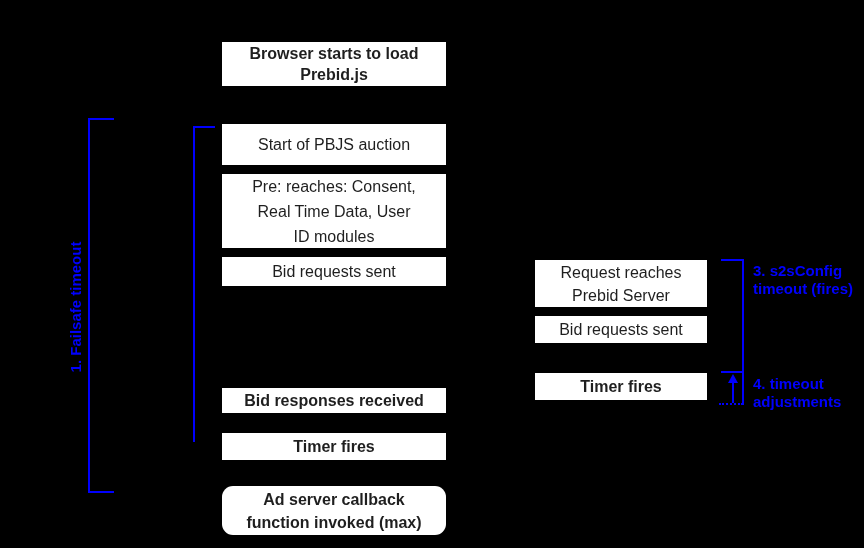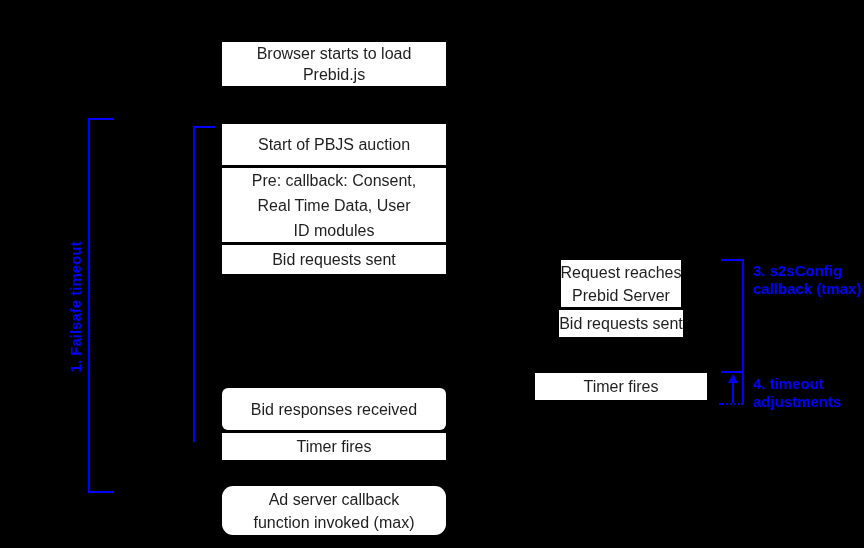--- a/index.html
+++ b/index.html
@@ -13,22 +13,22 @@
 
   
   .box,.cell{
     background:#fff;
     color:#1f1f1f;
     display:flex;flex-direction:column;
     align-items:center;justify-content:center;
     text-align:center;
     font-size:16px;line-height:23px;
   }
-  .box{position:absolute;}
-  .group{position:absolute;background:#000;display:flex;flex-direction:column;gap:3px;}
+  .box{position:absolute;font-weight:bold;}
+  .group{position:absolute;background:#000;display:flex;flex-direction:column;gap:9px;}
 
   
   .bl{position:absolute;background:#0000fe;}
   .dotted{position:absolute;border-top:2px dotted #0000fe;height:0;}
   .arrowhead{
     position:absolute;width:0;height:0;
     border-left:5px solid transparent;
     border-right:5px solid transparent;
     border-bottom:9px solid #0000fe;
   }
@@ -51,37 +51,37 @@
 <div class="stage">
 
   <div class="box" style="left:222px;top:42px;width:224px;height:44px;line-height:21px;">
     <div>Browser starts to load</div>
     <div>Prebid.js</div>
   </div>
 
   <div class="group" style="left:222px;top:124px;width:224px;">
     <div class="cell" style="height:41px;">Start of PBJS auction</div>
     <div class="cell" style="height:74px;line-height:25px;">
-      <div>Pre: callback: Consent,</div>
+      <div>Pre: reaches: Consent,</div>
       <div>Real Time Data, User</div>
       <div>ID modules</div>
     </div>
     <div class="cell" style="height:29px;">Bid requests sent</div>
   </div>
 
-  <div class="box" style="left:222px;top:388px;width:224px;height:42px;border-radius:6px;">Bid responses received</div>
+  <div class="box" style="left:222px;top:388px;width:224px;height:25px;">Bid responses received</div>
 
   <div class="box" style="left:222px;top:433px;width:224px;height:27px;">Timer fires</div>
 
   <div class="box" style="left:222px;top:486px;width:224px;height:49px;border-radius:11px;">
     <div>Ad server callback</div>
     <div>function invoked (max)</div>
   </div>
 
-  <div class="group" style="left:535px;top:260px;width:172px;align-items:center;">
+  <div class="group" style="left:535px;top:260px;width:172px;">
     <div class="cell" style="height:47px;">
       <div>Request reaches</div>
       <div>Prebid Server</div>
     </div>
     <div class="cell" style="height:27px;">Bid requests sent</div>
   </div>
 
   <div class="box" style="left:535px;top:373px;width:172px;height:27px;">Timer fires</div>
 
   <div class="bl" style="left:88px;top:118px;width:2px;height:375px;"></div>
@@ -90,21 +90,21 @@
   <div class="lbl vert">1. Failsafe timeout</div>
 
   <div class="bl" style="left:193px;top:126px;width:2px;height:316px;"></div>
   <div class="bl" style="left:193px;top:126px;width:22px;height:2px;"></div>
 
   <div class="bl" style="left:742px;top:259px;width:2px;height:146px;"></div>
   <div class="bl" style="left:721px;top:259px;width:22px;height:2px;"></div>
   <div class="bl" style="left:721px;top:371px;width:22px;height:2px;"></div>
   <div class="lbl" style="left:753px;top:262px;">
     <div>3. s2sConfig</div>
-    <div>callback (tmax)</div>
+    <div>timeout (fires)</div>
   </div>
 
   <div class="dotted" style="left:719px;top:403px;width:24px;"></div>
   <div class="bl" style="left:732px;top:382px;width:2px;height:21px;"></div>
   <div class="arrowhead" style="left:728px;top:374px;"></div>
   <div class="lbl" style="left:753px;top:375px;">
     <div>4. timeout</div>
     <div>adjustments</div>
   </div>
 

